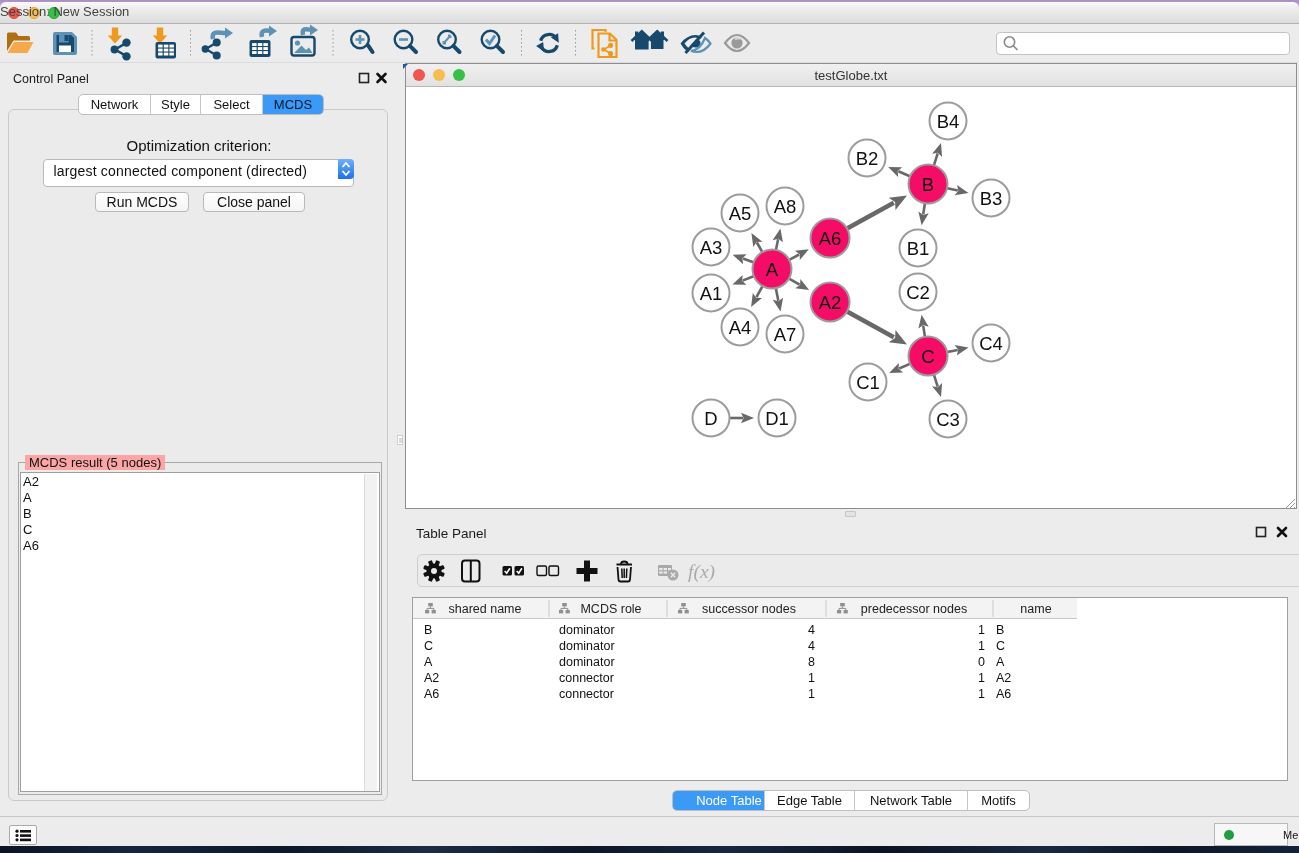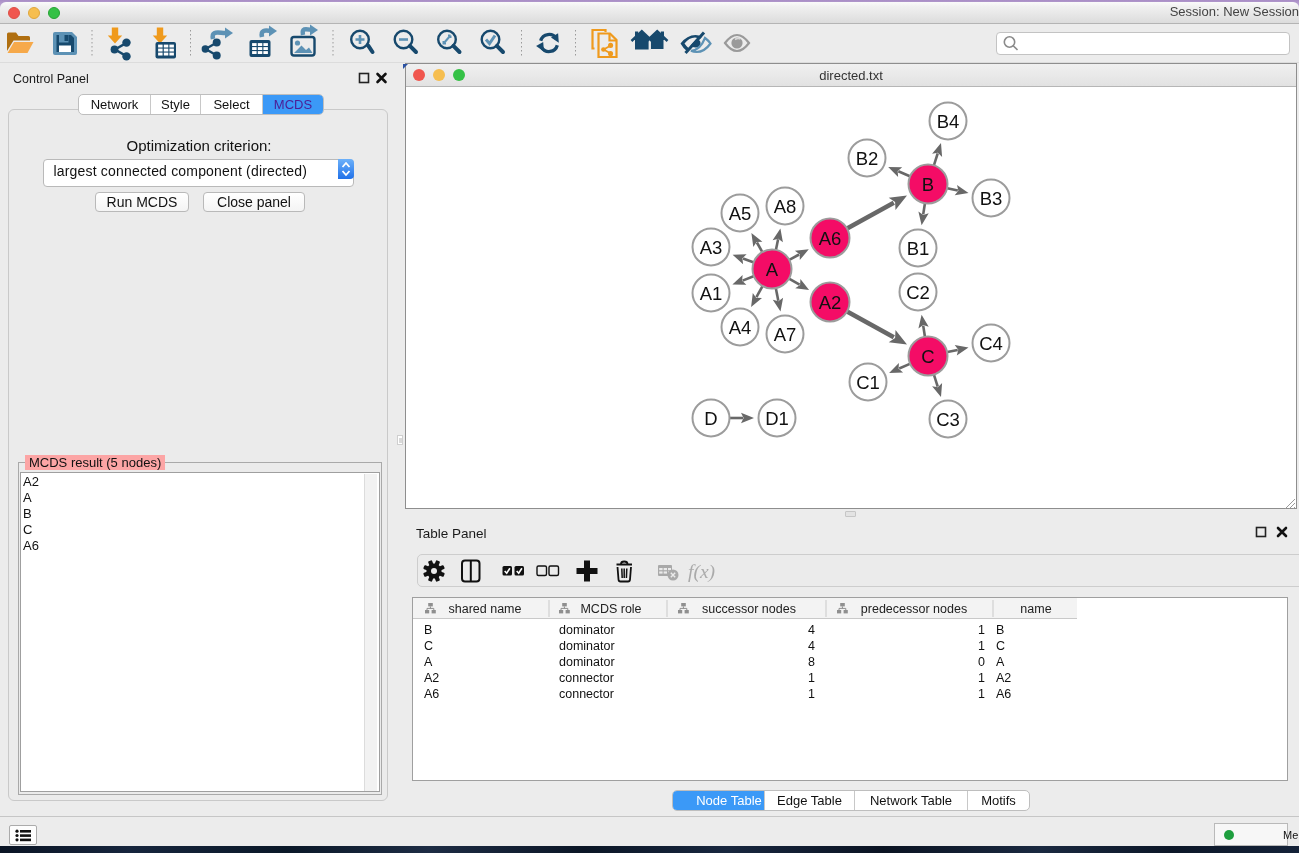--- a/index.html
+++ b/index.html
@@ -9,36 +9,36 @@
 
 
 #purple { left:0; top:0; width:1299px; height:9px; background:linear-gradient(#a98dc6,#c9b6da); }
 #titlebar { left:0; top:2px; width:1299px; height:22px;
   background:linear-gradient(#fbfbfb,#f1f1f1 20%,#dcdcdc);
   border-radius:6px 6px 0 0; border-bottom:1px solid #b4b4b4; }
 .tl { position:absolute; top:5px; width:12px; height:12px; border-radius:50%; }
 #titlebar .t1 { left:8px;  background:#f0564e; border:1px solid #dd4f46; }
 #titlebar .t2 { left:28px; background:#f6be4f; border:1px solid #e0a63c; }
 #titlebar .t3 { left:48px; background:#35c146; border:1px solid #27a334; }
-#apptitle { left:0; top:4px; width:1299px; text-align:right; font-size:13px; color:#434343; }
+#apptitle { left:0; top:4px; width:1299px; text-align:left; font-size:13px; color:#434343; }
 
 
 #toolbar { left:0; top:24px; width:1299px; height:39px; background:#ececec; border-bottom:1px solid #dcdcdc; }
 #search { position:absolute; left:996px; top:8px; width:294px; height:23px; background:#fff;
   border:1px solid #c3c3c3; border-radius:4px; }
 
 
 #cpanel { left:0; top:63px; width:396px; height:753px; background:#ececec; }
 #cpanel .ptitle { position:absolute; left:13px; top:9px; font-size:12.5px; color:#1a1a1a; }
 #cptabs { position:absolute; left:78px; top:31px; z-index:3; height:21px; display:flex;
   border:1px solid #bebebe; border-radius:5px; overflow:hidden; background:#fff; }
 #cptabs div { font-size:13px; color:#111; text-align:center; padding-top:2px; border-right:1px solid #c8c8c8; height:21px; }
 #cptabs .w1{width:72px}#cptabs .w2{width:50px}#cptabs .w3{width:62px}#cptabs .w4{width:60px}
 #cptabs div:last-child { border-right:none; }
-#cptabs .sel { background:#3b99f7; color:#4c1d95; }
+#cptabs .sel { background:#3b99f7; color:#0f172a; }
 #cpbody { position:absolute; left:8px; top:46px; width:380px; height:692px;
   border:1px solid #c9c9c9; border-radius:6px; background:#ebebeb; }
 #optlabel { position:absolute; left:0; top:27px; width:380px; text-align:center; font-size:15px; color:#111; }
 #dropdown { position:absolute; left:34px; top:49px; width:311px; height:28px; background:#fff;
   border:1px solid #b9b9b9; border-radius:4px; }
 #dropdown .txt { position:absolute; left:9.5px; top:2.5px; font-size:14px; color:#111; letter-spacing:0.18px; }
 
 .btn { position:absolute; height:20px; background:linear-gradient(#ffffff,#f4f4f4); border:1px solid #b9b9b9;
   border-radius:4px; font-size:14px; color:#111; text-align:center; padding-top:1px; }
 #fieldset { position:absolute; left:9px; top:352px; width:364px; height:333px; border:1px solid #a9a9a9; }
@@ -250,21 +250,21 @@
     <div id="fieldset">
       <div class="legend">MCDS result (5 nodes)</div>
       <div id="mcdslist">A2<br>A<br>B<br>C<br>A6<div class="sb"></div></div>
     </div>
   </div>
 </div>
 
 <div class="abs" style="left:403px;top:64px;width:0;height:0;border-top:5px solid #2b52a3;border-right:5px solid transparent;z-index:5"></div>
 <div class="abs" id="netwin">
   <div id="nettitle">
-      <div class="txt">directed.txt</div>
+      <div class="txt">testGlobe.txt</div>
       <div class="tl t1"></div>
       <div class="tl t2"></div>
       <div class="tl t3"></div>
     </div>
   <svg class="abs" style="left:0;top:24px" width="890" height="421" xmlns="http://www.w3.org/2000/svg">
 <g stroke="#686868">
 <line x1="348.8" y1="187.8" x2="336.6" y2="192.6" stroke-width="2.6"></line>
 <line x1="348.6" y1="174.7" x2="337.0" y2="170.5" stroke-width="2.6"></line>
 <line x1="356.8" y1="164.9" x2="350.9" y2="154.5" stroke-width="2.6"></line>
 <line x1="369.7" y1="162.9" x2="372.1" y2="151.3" stroke-width="2.6"></line>

